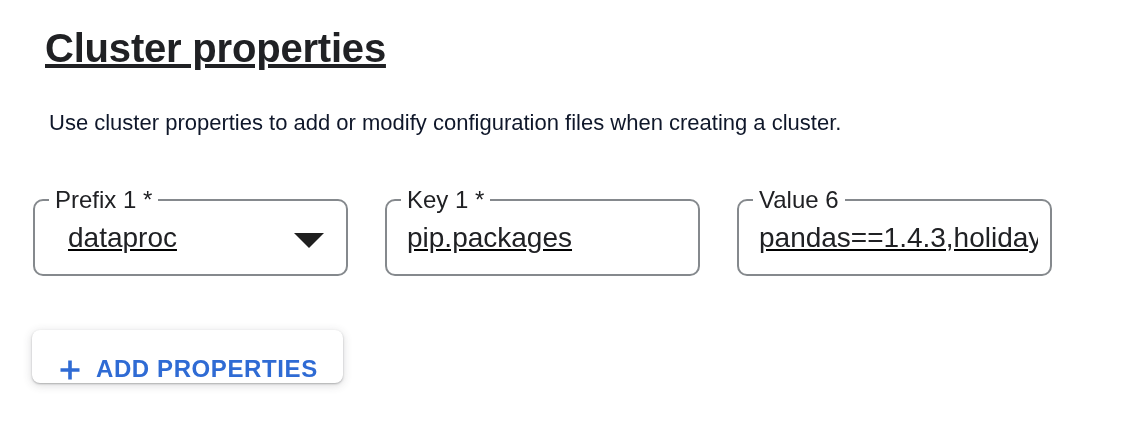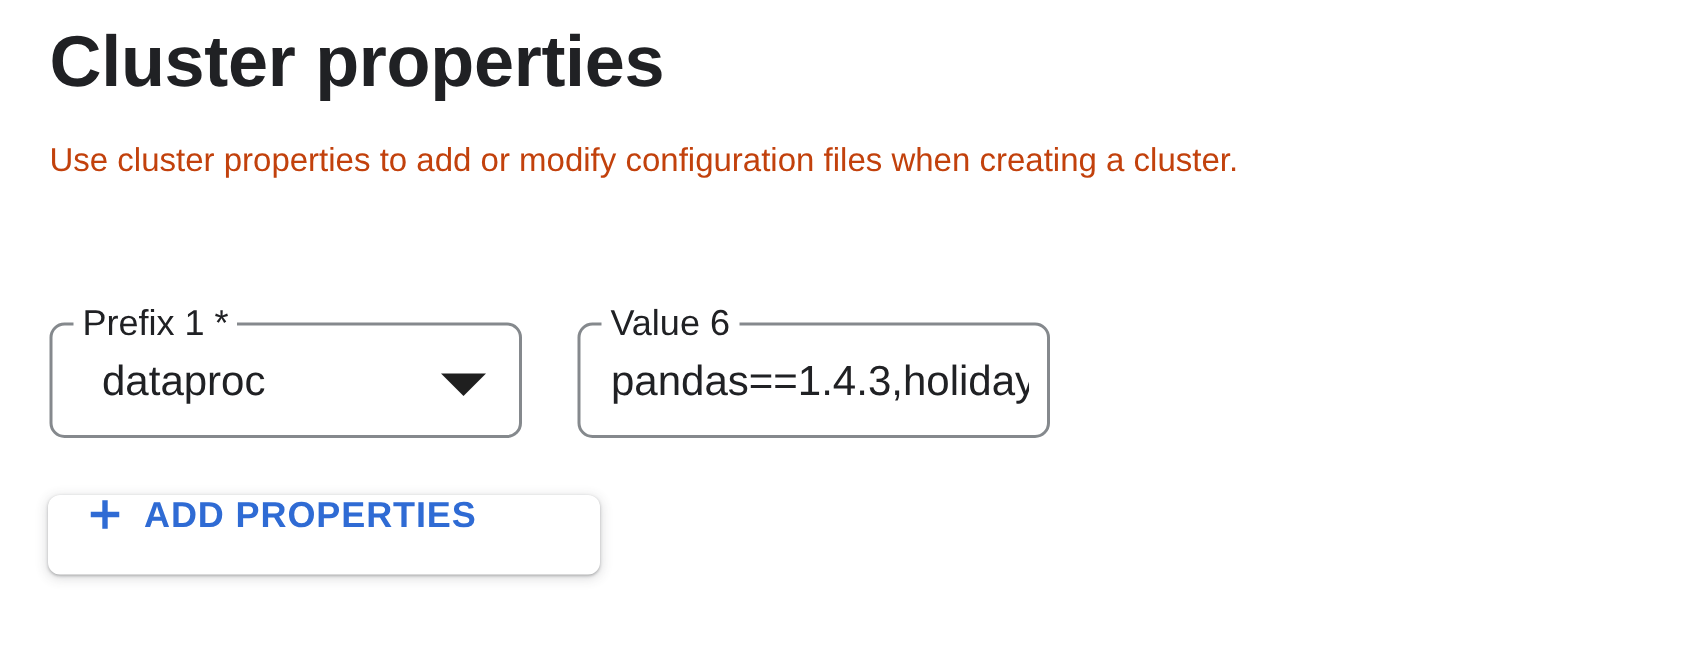--- a/index.html
+++ b/index.html
@@ -12,41 +12,43 @@
     position: relative;
     width: 1122px;
     height: 432px;
     background: #ffffff;
     overflow: hidden;
   }
   .page-title {
     position: absolute;
     left: 33px;
     top: 14px;
-    margin: 0;
-    font-size: 48px;
+    margin: 12px;
+    font-size: 40px;
     font-weight: bold;
     color: #202124;
     letter-spacing: -0.2px;
+    text-decoration: underline;
   }
   .page-description {
     position: absolute;
     left: 33px;
     top: 94px;
-    margin: 0;
+    margin: 16px;
     font-size: 22px;
     font-weight: normal;
-    color: #c2410c;
+    color: #0f172a;
   }
   .fields-row {
     position: absolute;
     left: 33px;
-    top: 215px;
+    top: 199px;
     display: flex;
     gap: 37px;
+    text-decoration: underline;
   }
   .field {
     position: relative;
     box-sizing: border-box;
     width: 315px;
     height: 77px;
     border: 2px solid #85898d;
     border-radius: 10px;
     background: #ffffff;
     display: flex;
@@ -92,24 +94,24 @@
     width: 0;
     height: 0;
     border-left: 15px solid transparent;
     border-right: 15px solid transparent;
     border-top: 15px solid #1f1f1f;
   }
   .add-button {
     position: absolute;
     left: 32px;
     top: 330px;
-    width: 368px;
+    width: 311px;
     height: 53px;
     display: flex;
-    align-items: flex-start;
+    align-items: flex-end;
     gap: 13px;
     padding: 0 0 0 25px;
     background: #ffffff;
     border: none;
     border-radius: 8px;
     box-shadow: 0 1px 2px rgba(60,64,67,0.35), 0 2px 8px 1px rgba(60,64,67,0.16);
     color: #2f6bd4;
     font-family: inherit;
     font-size: 24px;
     font-weight: bold;
@@ -132,20 +134,24 @@
   <p class="page-description">Use cluster properties to add or modify configuration files when creating a cluster.</p>
 
   <div class="fields-row">
 
     <div class="field select-field">
       <span class="field-label">Prefix 1 *</span>
       <span class="field-value">dataproc</span>
       <span class="dropdown-arrow"></span>
     </div>
 
+    <div class="field">
+      <span class="field-label">Key 1 *</span>
+      <input class="field-input" type="text" value="pip.packages" style="">
+    </div>
 
     <div class="field">
       <span class="field-label">Value 6</span>
       <input class="field-input" type="text" value="pandas==1.4.3,holiday" style="">
     </div>
 
   </div>
 
   <button class="add-button">
     <svg class="plus-icon" width="26" height="26" viewBox="0 0 26 26">

